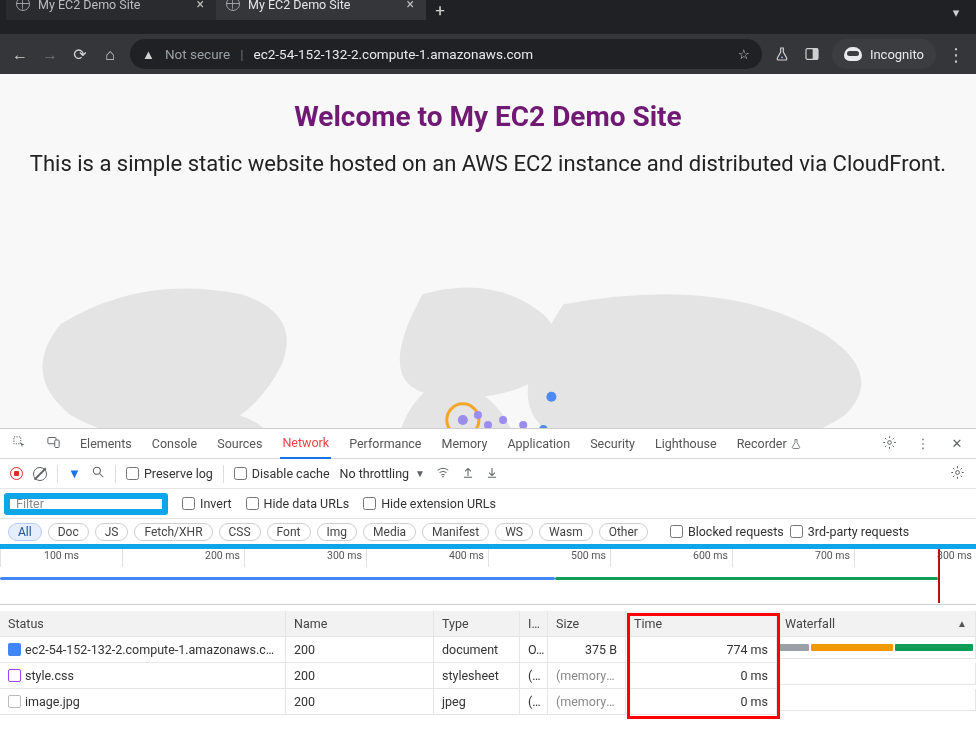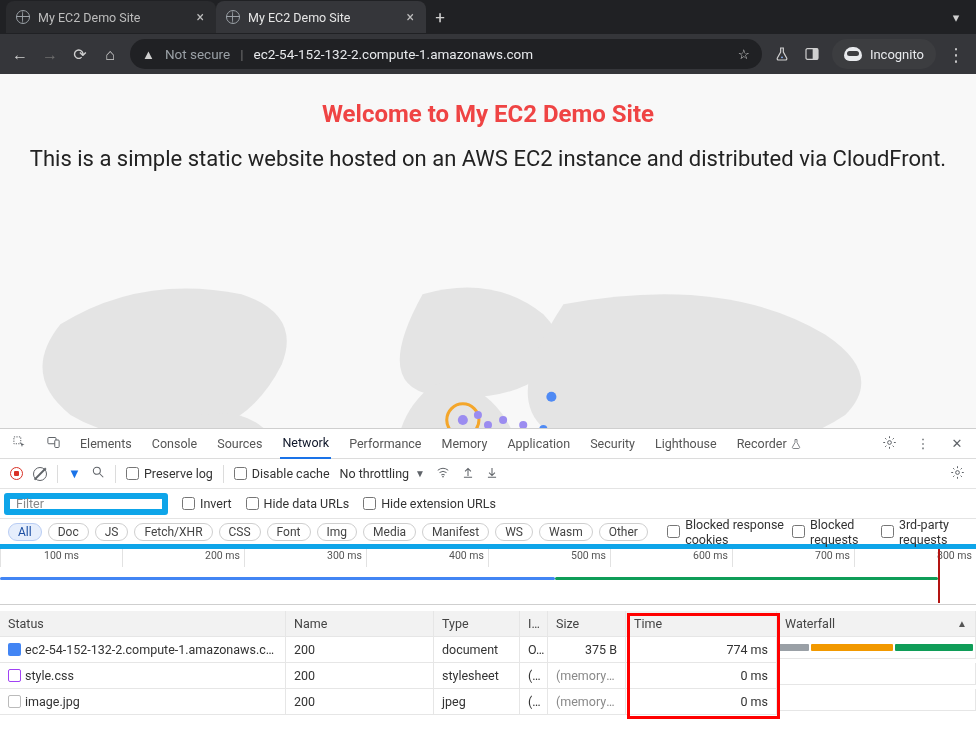--- a/index.html
+++ b/index.html
@@ -1,20 +1,20 @@
 <!DOCTYPE html>
 <html><head>
 <meta charset="utf-8">
 <style>
   * { margin:0; padding:0; box-sizing:border-box; font-family:-apple-system,BlinkMacSystemFont,"Segoe UI",Roboto,Arial,sans-serif; }
   body { width:976px; height:734px; background:#f0f0f0; overflow:hidden; position:relative; }
 
   
   .chrome-top { background:#202124; color:#cfcfcf; }
-  .tab-strip { display:flex; align-items:center; height:34px; padding:8px 6px; gap:0; }
+  .tab-strip { display:flex; align-items:flex-end; height:34px; padding:14px 6px; gap:0; }
   .tab { display:flex; align-items:center; gap:8px; height:32px; padding:0 12px 0 10px; border-top-left-radius:8px; border-top-right-radius:8px; min-width:210px; font-size:12.5px; }
   .tab.inactive { background:#2a2b2e; color:#bdbdbd; }
   .tab.active   { background:#35363a; color:#e6e6e6; }
   .tab .globe { width:14px; height:14px; border:1.5px solid #9aa0a6; border-radius:50%; position:relative; }
   .tab .globe::before { content:""; position:absolute; left:5px; top:-1px; width:2px; height:14px; border-left:1.5px solid #9aa0a6; border-radius:50%; }
   .tab .globe::after  { content:""; position:absolute; left:-1px; top:5px; width:14px; height:2px; border-top:1.5px solid #9aa0a6; }
   .tab-close { margin-left:auto; font-size:14px; color:#bdbdbd; }
   .newtab { width:28px; text-align:center; color:#cfcfcf; font-size:17px; }
   .tab-spacer { flex:1; }
   .tab-caret { width:28px; text-align:center; color:#cfcfcf; font-size:13px; }
@@ -28,31 +28,31 @@
   .addr .sep { color:#6f6f6f; }
   .addr .url { color:#e8eaed; white-space:nowrap; overflow:hidden; }
   .addr .star { margin-left:auto; color:#cfcfcf; }
   .incognito-pill { display:flex; align-items:center; gap:8px; background:#3c3d40; border-radius:16px; height:30px; padding:0 12px; color:#e8eaed; font-size:13px; }
   .hat { width:18px; height:14px; background:#e8eaed; border-radius:9px 9px 6px 6px; position:relative; }
   .hat::after { content:""; position:absolute; left:3px; top:4px; width:12px; height:5px; background:#3c3d40; border-radius:3px; }
   .kebab { font-size:18px; letter-spacing:0; color:#cfcfcf; }
 
   
   .page { background:#f8f8f8; height:354px; text-align:center; position:relative; overflow:hidden; }
-  .page h1 { font-size:24px; font-weight:700; color:#ef4444; padding-top:26px; }
+  .page h1 { font-size:28px; font-weight:700; color:#701a75; padding-top:26px; }
   .page p  { font-size:22px; color:#222; margin-top:18px; }
   .worldmap { position:absolute; left:0; right:0; top:190px; height:260px; }
   .worldmap svg { width:100%; height:100%; }
 
   
   .devtools { position:absolute; left:0; right:0; top:428px; bottom:0; background:#ffffff; border-top:1px solid #cfcfcf; font-size:12.5px; color:#333; }
   .dt-tabs { display:flex; align-items:center; gap:16px; height:30px; padding:0 10px; border-bottom:1px solid #dcdcdc; }
   .dt-tabs .spacer { flex:1; }
   .dt-tab { color:#555; padding:0 2px; height:30px; display:flex; align-items:center; }
-  .dt-tab.active { color:#0f172a; border-bottom:2px solid #1a73e8; }
+  .dt-tab.active { color:#ef4444; border-bottom:2px solid #1a73e8; }
   .dt-smallicon { width:18px; text-align:center; color:#5f6368; font-size:13px; }
 
   .dt-bar2 { display:flex; align-items:center; gap:10px; height:30px; padding:0 10px; border-bottom:1px solid #e4e4e4; }
   .rec { width:13px; height:13px; border:1.5px solid #d93025; border-radius:50%; position:relative; }
   .rec::after { content:""; position:absolute; left:2.5px; top:2.5px; width:5px; height:5px; background:#d93025; border-radius:1px; }
   .noentry { width:14px; height:14px; border:1.5px solid #5f6368; border-radius:50%; position:relative; }
   .noentry::after { content:""; position:absolute; left:-2px; top:5px; width:16px; height:1.5px; background:#5f6368; transform:rotate(-45deg); }
   .funnel { color:#1a73e8; font-size:13px; }
   .mag { font-size:13px; color:#5f6368; }
   .vline { width:1px; height:18px; background:#dcdcdc; }
@@ -350,24 +350,20 @@
     <span class="chip">Font</span>
     <span class="chip">Img</span>
     <span class="chip">Media</span>
     <span class="chip">Manifest</span>
     <span class="chip">WS</span>
     <span class="chip">Wasm</span>
     <span class="chip">Other</span>
     <span class="spacer2"></span>
     <label class="chk">
         <input type="checkbox" style="">
-        <span>Blocked response cookies</span>
-      </label>
-    <label class="chk">
-        <input type="checkbox" style="">
         <span>Blocked requests</span>
       </label>
     <label class="chk">
         <input type="checkbox" style="">
         <span>3rd-party requests</span>
       </label>
   </div>
 
   <div class="timeline">
     <div class="ticks">

